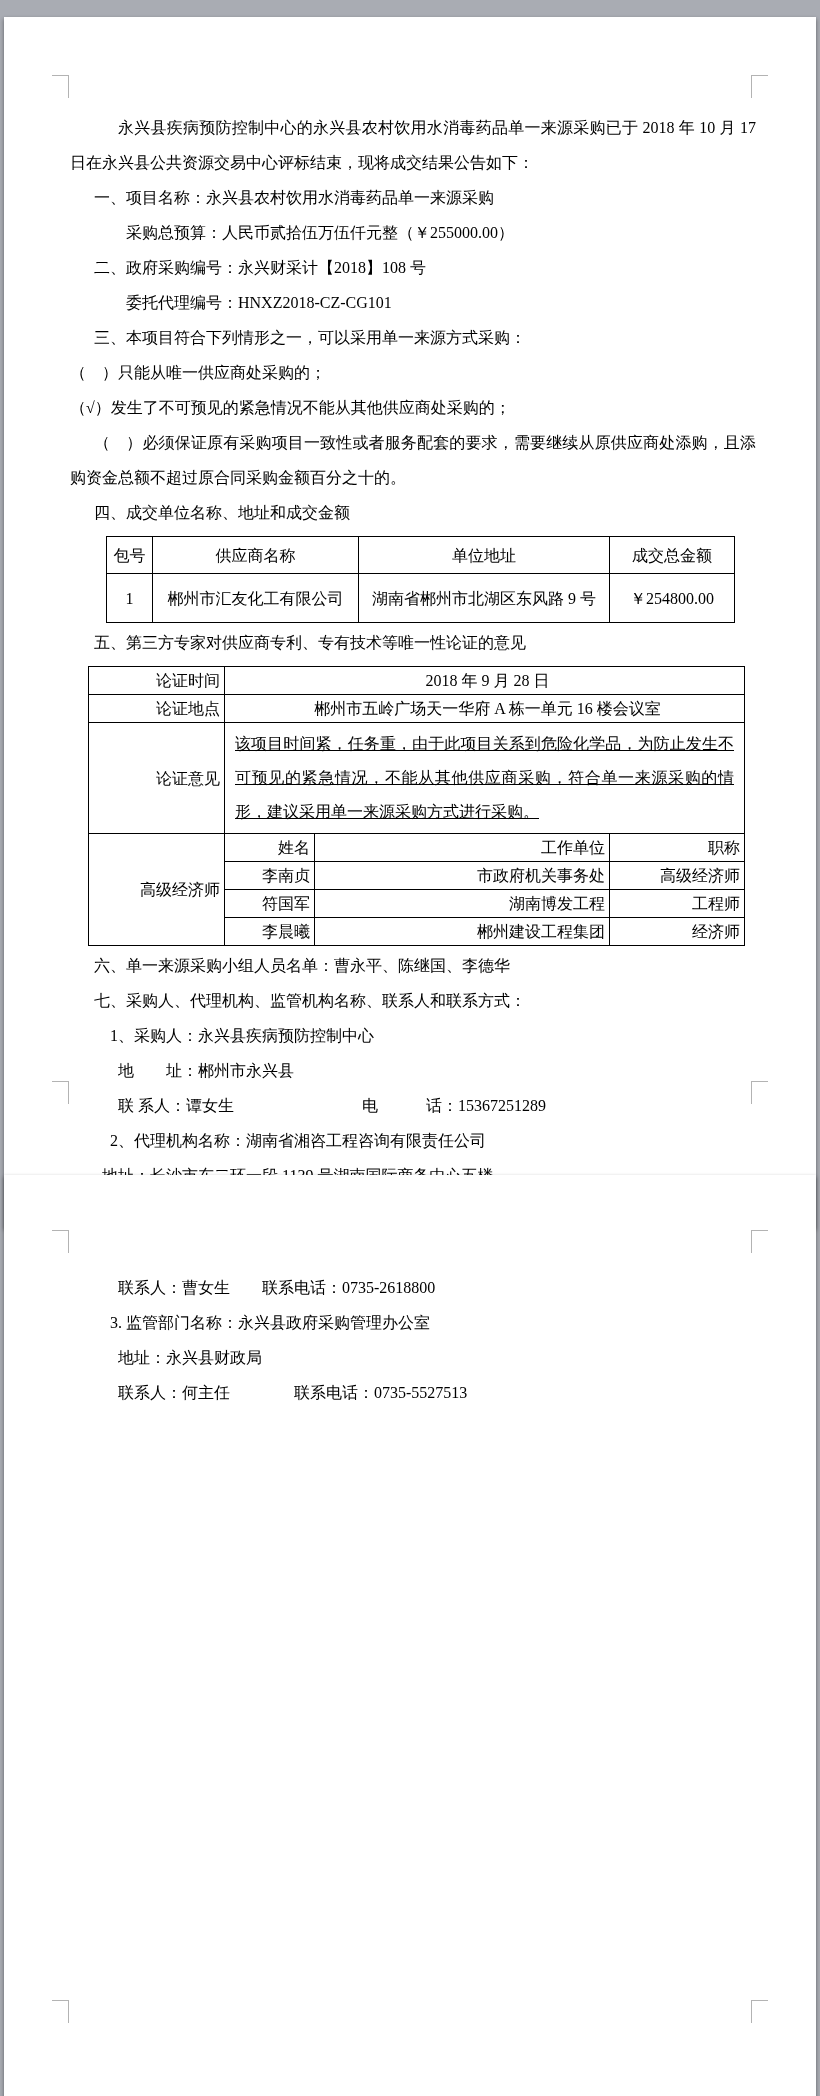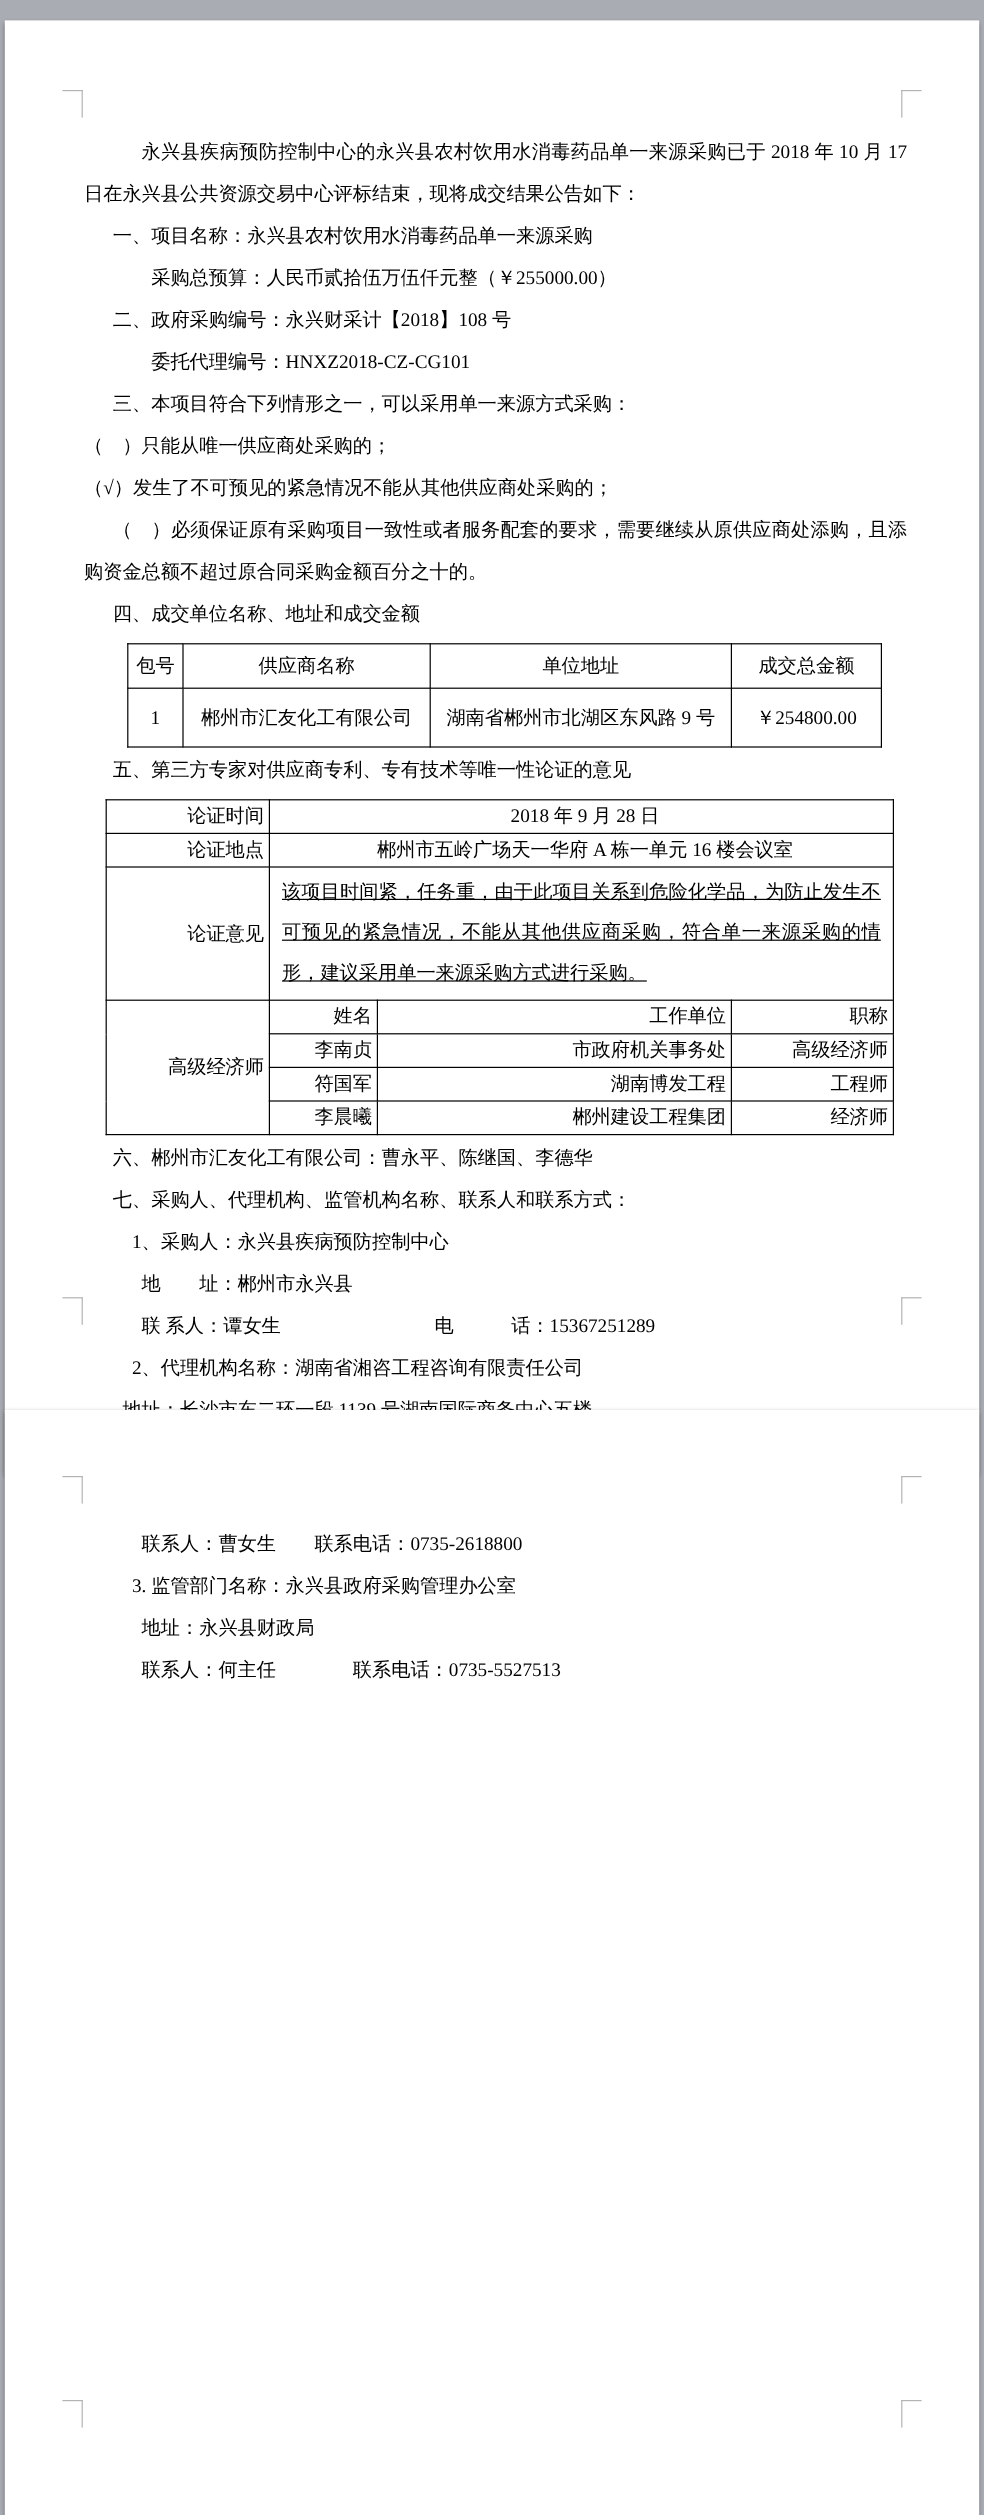--- a/index.html
+++ b/index.html
@@ -135,21 +135,21 @@
         <td>工程师</td>
       </tr>
       <tr>
         <td>李晨曦</td>
         <td>郴州建设工程集团</td>
         <td>经济师</td>
       </tr>
     </tbody>
       </table>
 
-    <p class="ind15"><span>六、郴州市汇友化工有限公司：</span><span class="u">曹永平、陈继国、李德华</span></p>
+    <p class="ind15"><span>六、单一来源采购小组人员名单：</span><span class="u">曹永平、陈继国、李德华</span></p>
     <p class="ind15">七、采购人、代理机构、监管机构名称、联系人和联系方式：</p>
     <p class="ind25">1、采购人：永兴县疾病预防控制中心</p>
     <p class="ind3">地　　址：郴州市永兴县</p>
     <p class="ind3">联 系人：谭女生　　　　　　　　电　　　话：15367251289</p>
     <p class="ind25">2、代理机构名称：湖南省湘咨工程咨询有限责任公司</p>
     <p class="ind2">地址：长沙市东二环一段 1139 号湖南国际商务中心五楼</p>
   </div>
 </div>
 
 <div class="page page2">

